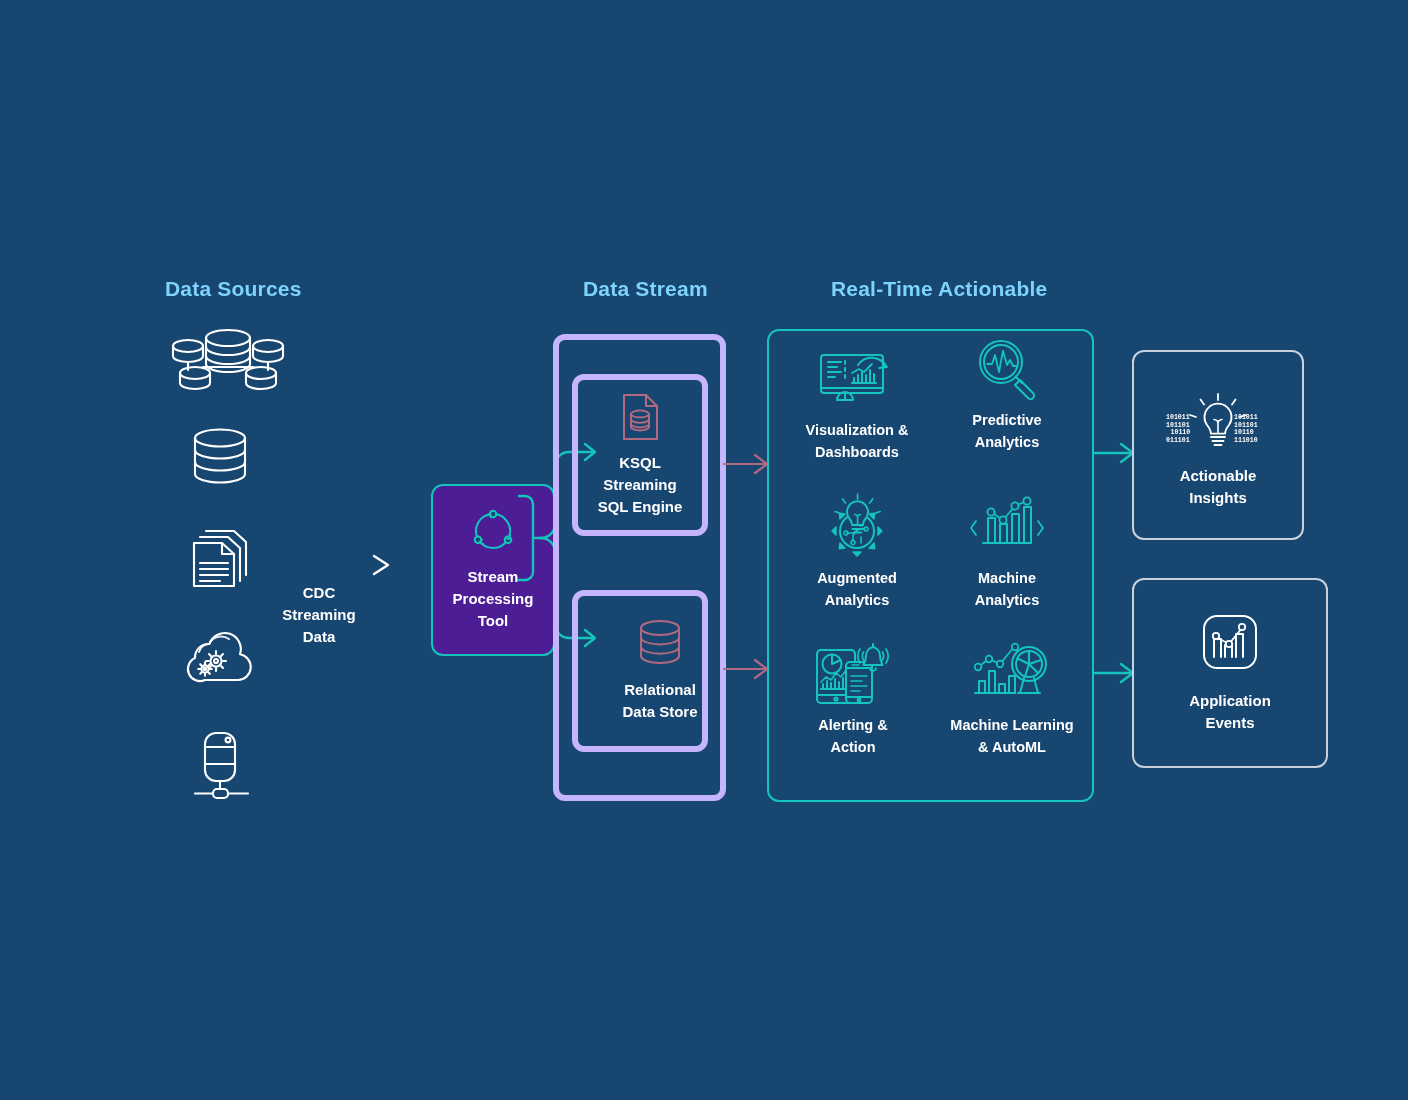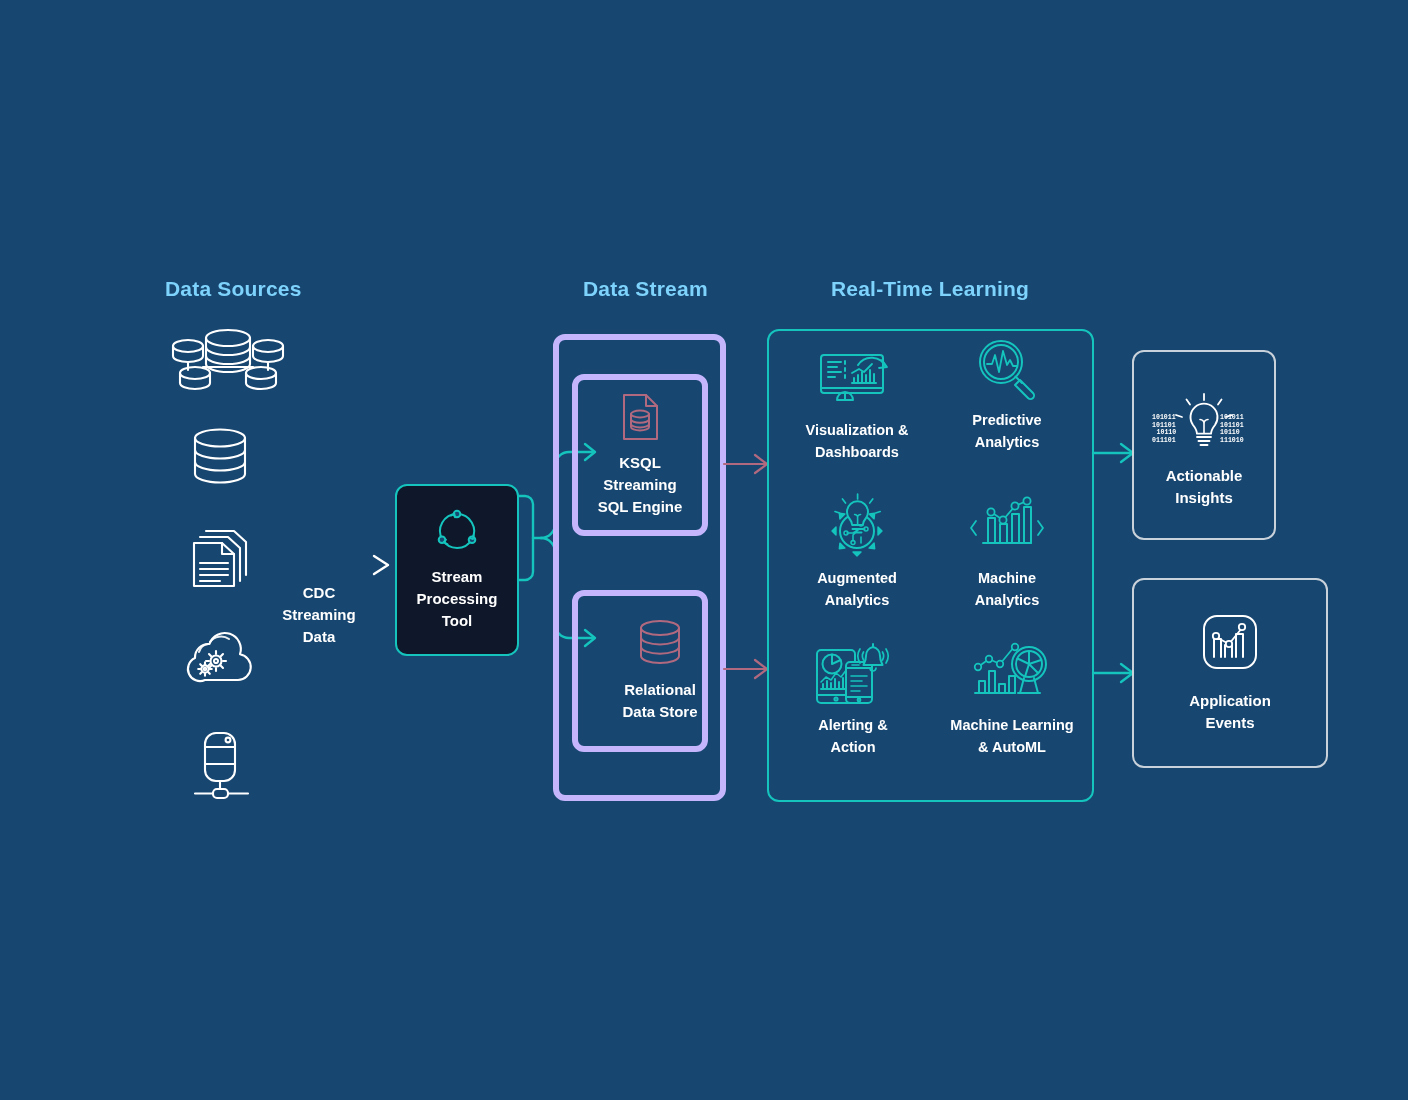--- a/index.html
+++ b/index.html
@@ -44,21 +44,22 @@
   .box{
     position:absolute;
     border-radius:12px;
     box-sizing:border-box;
   }
   .box-teal{border:2.5px solid #14c4bd;}
   .box-pink{border:6px solid #c4b5fd;}
   .box-grey{border:2px solid #c9d2da;}
 
   .box-spt{
-    background:#0f172a;
+    background:#4c1d95;
+    margin-left:36px;
   }
 
   .flexcol{
     display:flex;
     flex-direction:column;
     align-items:center;
     justify-content:center;
   }
 
   
@@ -81,21 +82,21 @@
 </style>
 </head>
 <body>
 
 <div id="stage">
 
   <div class="abs col-title" style="left:165px;top:277px;">Data Sources</div>
 
   <div class="abs col-title" style="left:583px;top:277px;text-align:right;">Data Stream</div>
 
-  <div class="abs col-title" style="left:831px;top:277px;">Real-Time Learning</div>
+  <div class="abs col-title" style="left:831px;top:277px;">Real-Time Actionable</div>
 
   <div class="srcicon" style="left:172px;top:328px;">
     <svg width="112" height="62" viewBox="0 0 112 62" fill="none" stroke="#ffffff" stroke-width="2.1" stroke-linecap="round" stroke-linejoin="round">
 
       <ellipse cx="56" cy="10" rx="22" ry="8"></ellipse>
       <path d="M34 10 v26 a22 8 0 0 0 44 0 v-26"></path>
       <path d="M34 19 a22 8 0 0 0 44 0"></path>
       <path d="M34 28 a22 8 0 0 0 44 0"></path>
 
       <ellipse cx="16" cy="18" rx="15" ry="6"></ellipse>
@@ -408,21 +409,21 @@
       <path d="M29 3 L41 12 L29 21"></path>
     </g>
   </svg>
   <svg class="abs" style="left:1092px;top:661px;" width="48" height="24">
     <g fill="none" stroke="#14c4bd" stroke-width="2.4" stroke-linecap="round" stroke-linejoin="round">
       <path d="M1 12 H38"></path>
       <path d="M29 3 L41 12 L29 21"></path>
     </g>
   </svg>
 
-  <div class="box box-grey flexcol" style="left:1132px;top:350px;width:144px;height:190px;justify-content:center;">
+  <div class="box box-grey flexcol" style="left:1132px;top:350px;width:172px;height:190px;justify-content:center;">
     <div style="margin-bottom:14px;">
       <svg width="104" height="70" viewBox="0 0 104 70" fill="none" stroke="#ffffff" stroke-width="1.9" stroke-linecap="round" stroke-linejoin="round">
 
         <path d="M41 44 a13.5 13.5 0 1 1 22 0 c-3 3.8 -3.8 5.6 -4 8.6 h-14 c-.2 -3 -1 -4.8 -4 -8.6 Z" fill="#174670"></path>
         <path d="M45 56 h14 M46.5 60 h11 M48.5 64 h7"></path>
         <path d="M52 52 v-9 M52 43 a4 4 0 0 0 -4 -4.5 M52 43 a4 4 0 0 1 4 -4.5" stroke-width="1.6"></path>
 
         <path d="M52 19 v-6 M38 23.5 l-3.5 -5 M66 23.5 l3.5 -5 M30 36 l-6 -2 M74 36 l6 -2" stroke-width="1.8"></path>
 
         <g font-family="'Liberation Mono', monospace" font-size="6.6" fill="#ffffff" stroke="none" font-weight="bold">

